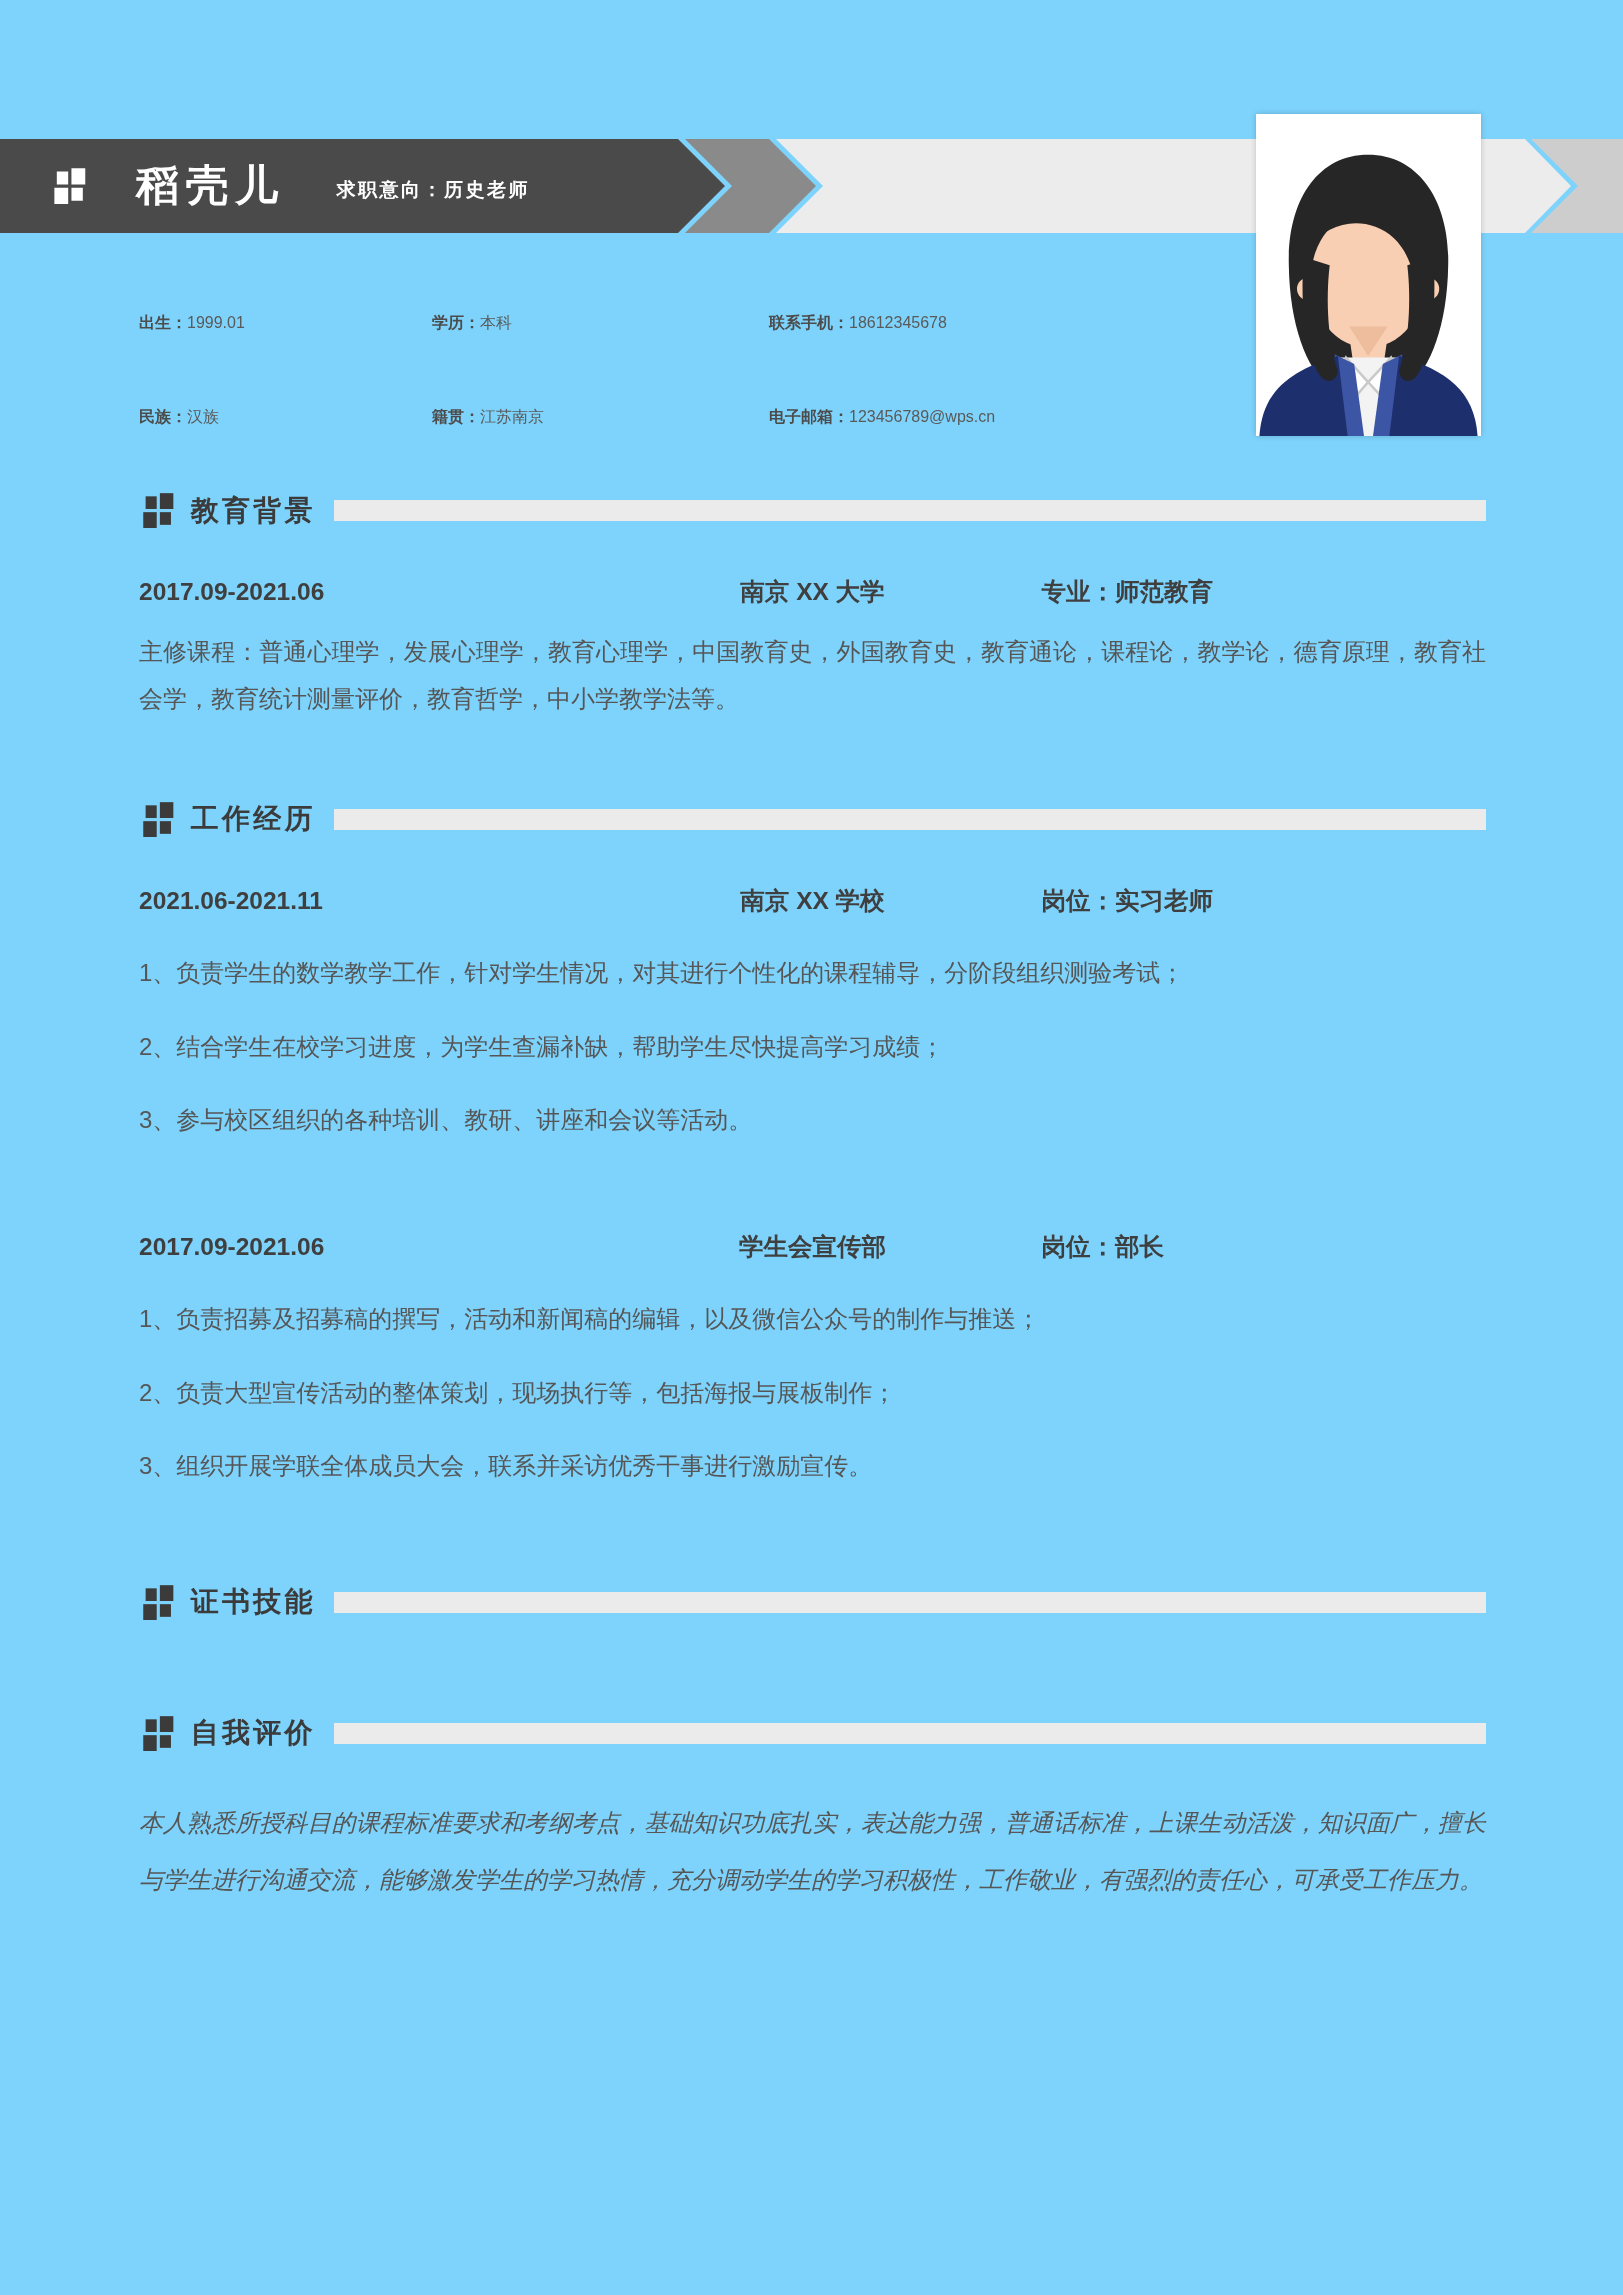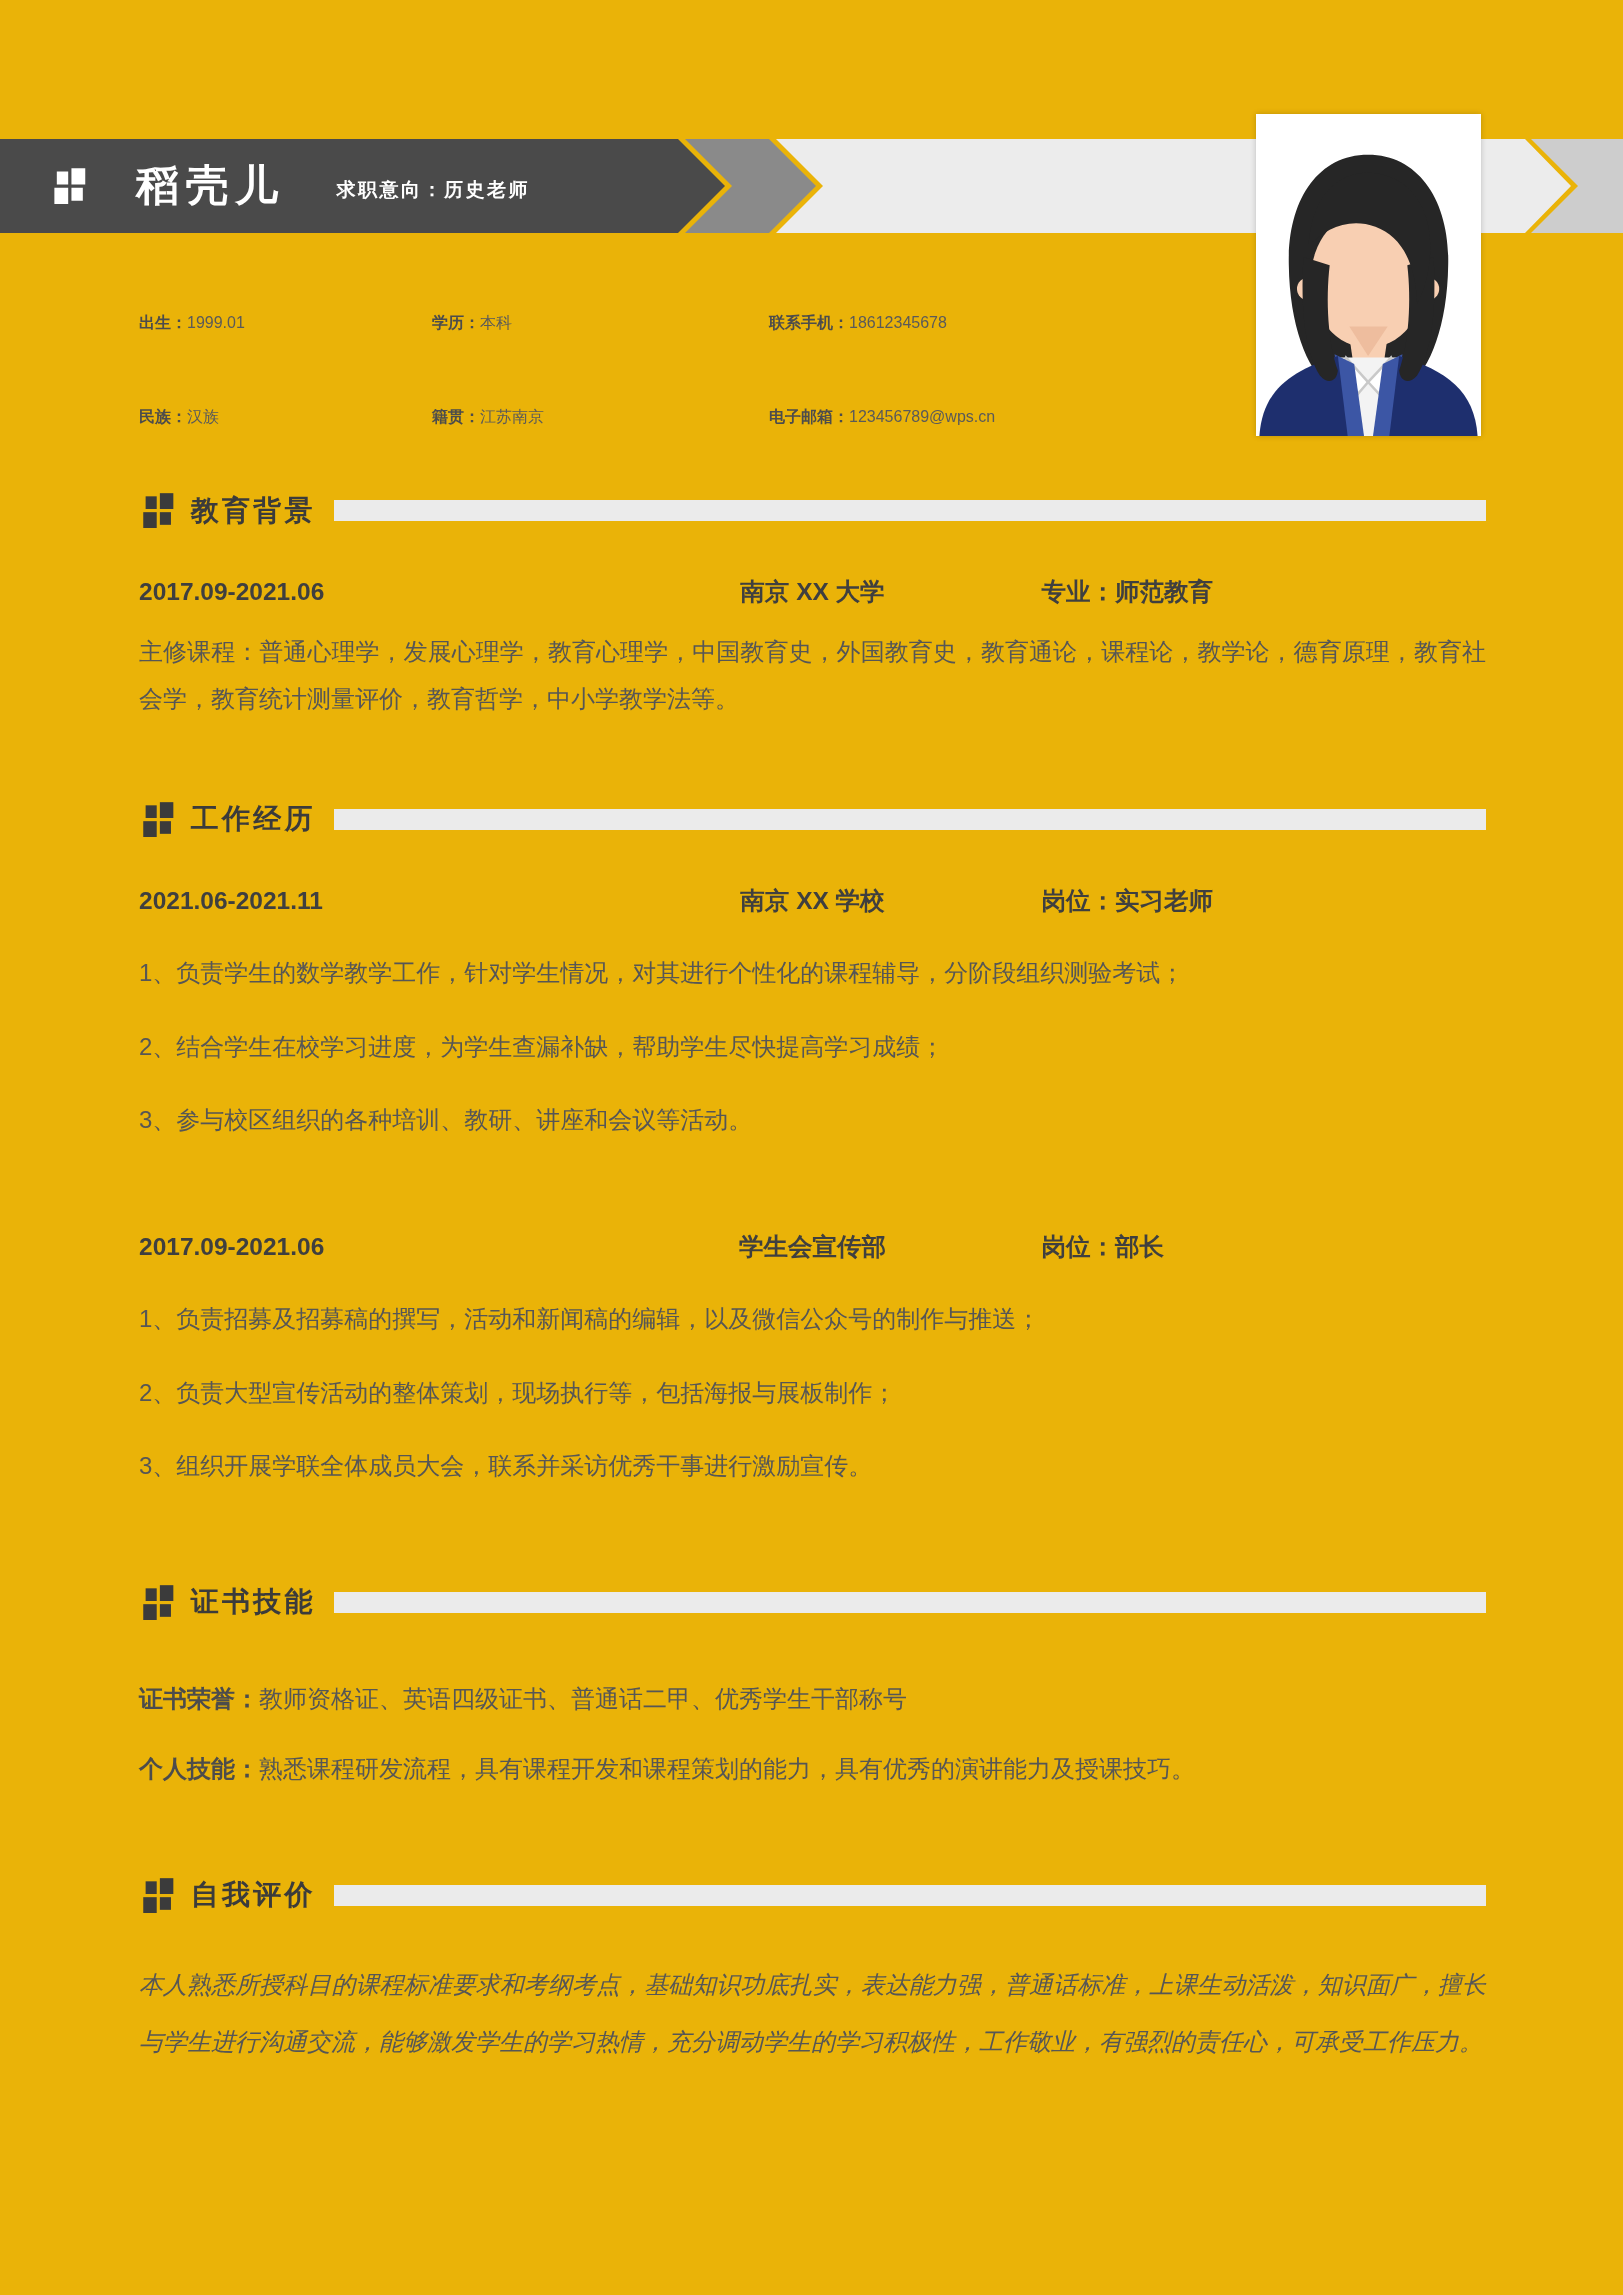--- a/index.html
+++ b/index.html
@@ -1,19 +1,19 @@
 <!DOCTYPE html>
 <html style="font-size:13px"><head>
 <meta charset="utf-8">
 <style>
   html,body { margin:0; padding:0; background:#ffffff; }
   .page {
     position:relative;
     width:1623px; height:2295px;
-    background:#eab308;
+    background:#7dd3fc;
     font-family:"Liberation Sans","DejaVu Sans",sans-serif;
     color:#565656;
     overflow:hidden;
   }
 
   
   .banner { position:absolute; top:139px; left:0; width:1623px; height:94px; }
   .band { position:absolute; top:0; height:94px; }
   .band-dark {
     left:0; width:725px; background:#4a4a4a;
@@ -241,28 +241,20 @@
         <svg width="37" height="38" viewBox="0 0 44 48" aria-hidden="true">
           <rect x="7" y="8" width="14" height="16" fill="#3b3b3b"></rect>
           <rect x="25" y="4" width="17" height="20" fill="#3b3b3b"></rect>
           <rect x="4" y="28" width="17" height="20" fill="#3b3b3b"></rect>
           <rect x="25" y="28" width="14" height="16" fill="#3b3b3b"></rect>
         </svg>
       </span>
       <span class="sec-title">证书技能</span>
       <span class="sec-bar"></span>
     </div>
-    <div class="cert-items">
-      <div class="cert-line">
-        <span class="cert-label">证书荣誉：</span><span>教师资格证、英语四级证书、普通话二甲、优秀学生干部称号</span>
-      </div>
-      <div class="cert-line">
-        <span class="cert-label">个人技能：</span><span>熟悉课程研发流程，具有课程开发和课程策划的能力，具有优秀的演讲能力及授课技巧。</span>
-      </div>
-    </div>
 
     <div class="sec-header mt-self">
       <span class="sec-icon">
         <svg width="37" height="38" viewBox="0 0 44 48" aria-hidden="true">
           <rect x="7" y="8" width="14" height="16" fill="#3b3b3b"></rect>
           <rect x="25" y="4" width="17" height="20" fill="#3b3b3b"></rect>
           <rect x="4" y="28" width="17" height="20" fill="#3b3b3b"></rect>
           <rect x="25" y="28" width="14" height="16" fill="#3b3b3b"></rect>
         </svg>
       </span>

